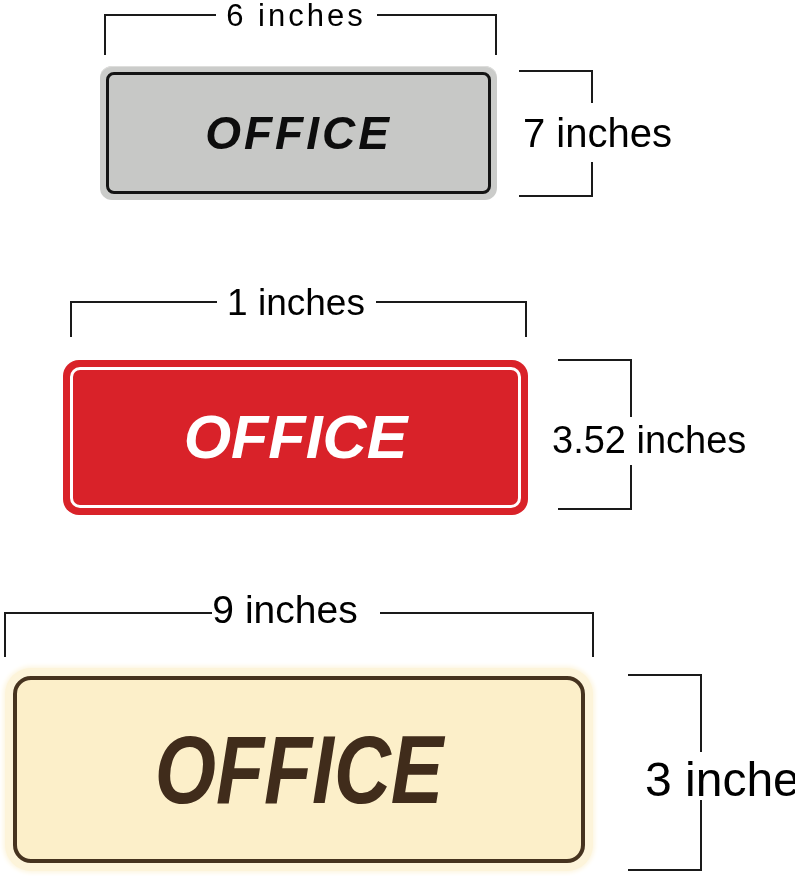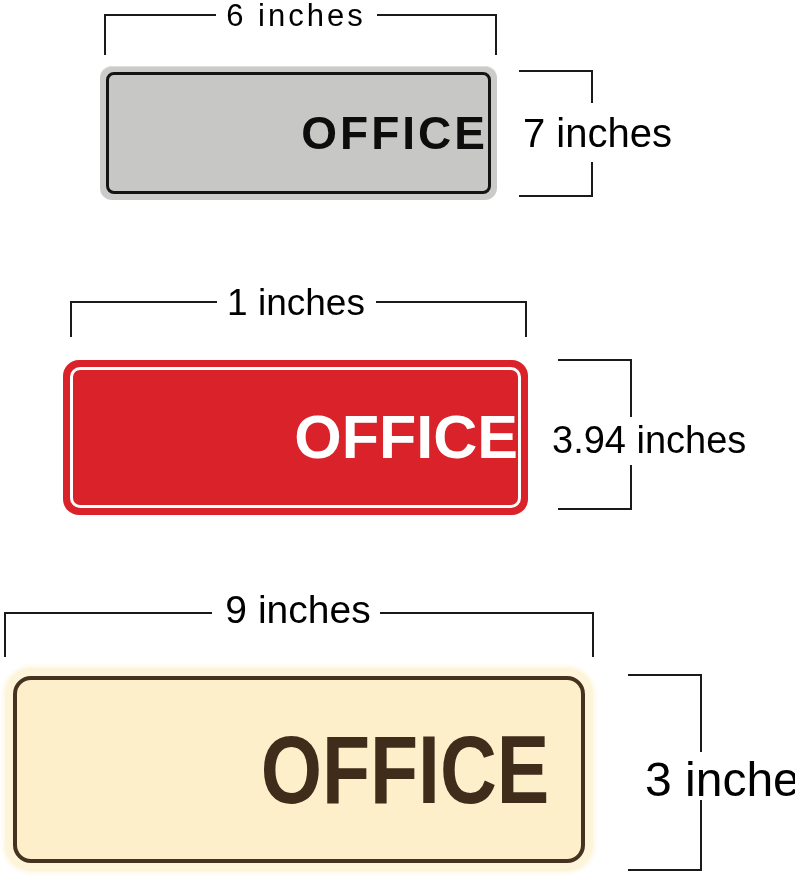--- a/index.html
+++ b/index.html
@@ -12,22 +12,23 @@
   .seg-h{height:2px;}
   .seg-v{width:2px;}
   .dim-label{
     position:absolute;color:#000;white-space:nowrap;background:#ffffff;
     font-family:"Liberation Sans","DejaVu Sans",sans-serif;
   }
   .dim-label.centered{transform:translateX(-50%);}
   
   .sign{position:absolute;box-sizing:border-box;}
   .sign-inner{
-    position:absolute;display:flex;align-items:center;justify-content:flex-end;
+    position:absolute;display:flex;align-items:center;justify-content:center;
     box-sizing:border-box;
+    font-style:italic;
   }
   .sign-text{font-weight:bold;line-height:1;letter-spacing:0;}
   
   .sign--gray{background:#cbccca;border-radius:12px;box-shadow:inset 0 1px 0 #dededc;}
   .sign--gray .sign-inner{
     left:6px;top:6px;right:6px;bottom:6px;
     background:#c7c8c6;border:3px solid #141414;border-radius:8px;
   }
   .sign--gray .sign-text{font-size:46px;letter-spacing:3px;color:#0d0d0d;}
   
@@ -89,34 +90,34 @@
 
     <div class="sign sign--red" style="left:63px;top:360px;width:465px;height:155px;">
       <div class="sign-inner">
         <span class="sign-text">OFFICE</span>
       </div>
     </div>
 
     <div>
       <div class="seg seg-h" style="left:558px;top:359px;width:74px;"></div>
       <div class="seg seg-v" style="left:630px;top:359px;height:58px;"></div>
-      <div class="dim-label" style="left:552px;top:421px;font-size:38px;line-height:38px;">3.94 inches</div>
+      <div class="dim-label" style="left:552px;top:421px;font-size:38px;line-height:38px;">3.52 inches</div>
       <div class="seg seg-v" style="left:630px;top:465px;height:45px;"></div>
       <div class="seg seg-h" style="left:558px;top:508px;width:74px;"></div>
     </div>
   </div>
 
   <div>
 
     <div>
       <div class="seg seg-h" style="left:4px;top:612px;width:208px;"></div>
       <div class="seg seg-h" style="left:380px;top:612px;width:214px;"></div>
       <div class="seg seg-v" style="left:4px;top:612px;height:45px;"></div>
       <div class="seg seg-v" style="left:592px;top:612px;height:45px;"></div>
-      <div class="dim-label centered" style="left:298px;top:590px;font-size:39px;line-height:39px;">9 inches</div>
+      <div class="dim-label centered" style="left:285px;top:590px;font-size:39px;line-height:39px;">9 inches</div>
     </div>
 
     <div class="sign sign--cream" style="left:5px;top:668px;width:588px;height:203px;">
       <div class="sign-inner">
         <span class="sign-text">OFFICE</span>
       </div>
     </div>
 
     <div>
       <div class="seg seg-h" style="left:628px;top:674px;width:74px;"></div>

